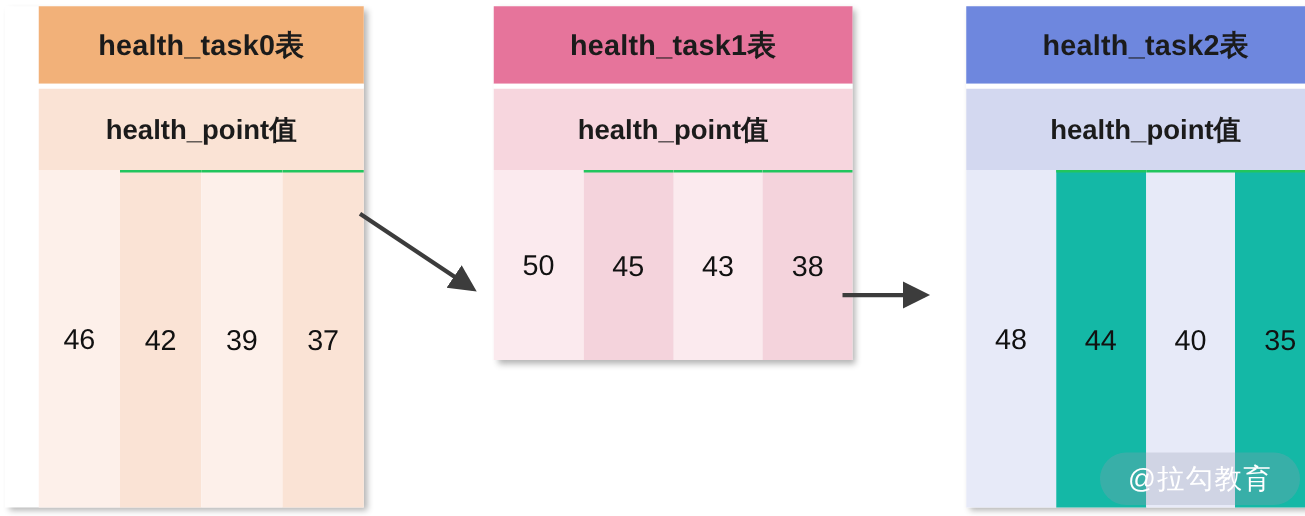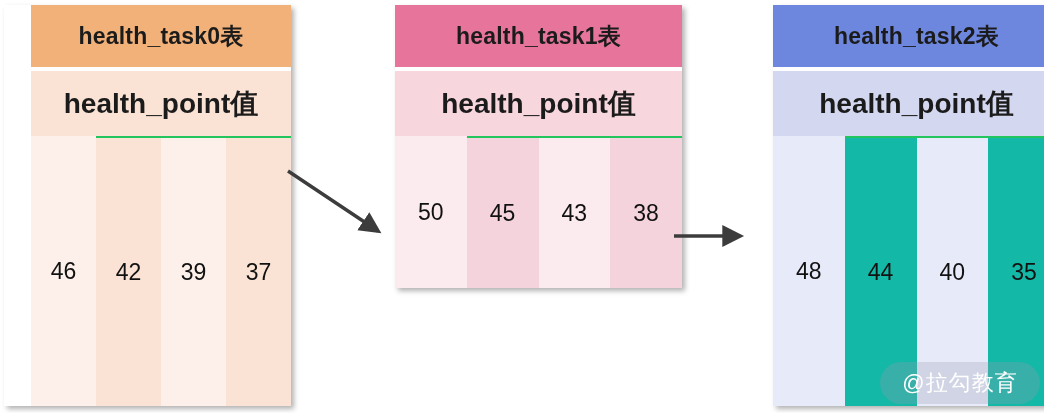--- a/index.html
+++ b/index.html
@@ -42,21 +42,21 @@
   .t-gap {
     height: 4px;
     background: #ffffff;
   }
   .t-subheader {
     height: 65px;
     display: flex;
     align-items: center;
     justify-content: center;
     font-weight: bold;
-    font-size: 28px;
+    font-size: 22px;
     color: #1b1b1b;
   }
   .t-rows {
     flex: 1;
     display: flex;
     flex-direction: row;
   }
   .t-row {
     flex: 1;
     display: flex;

